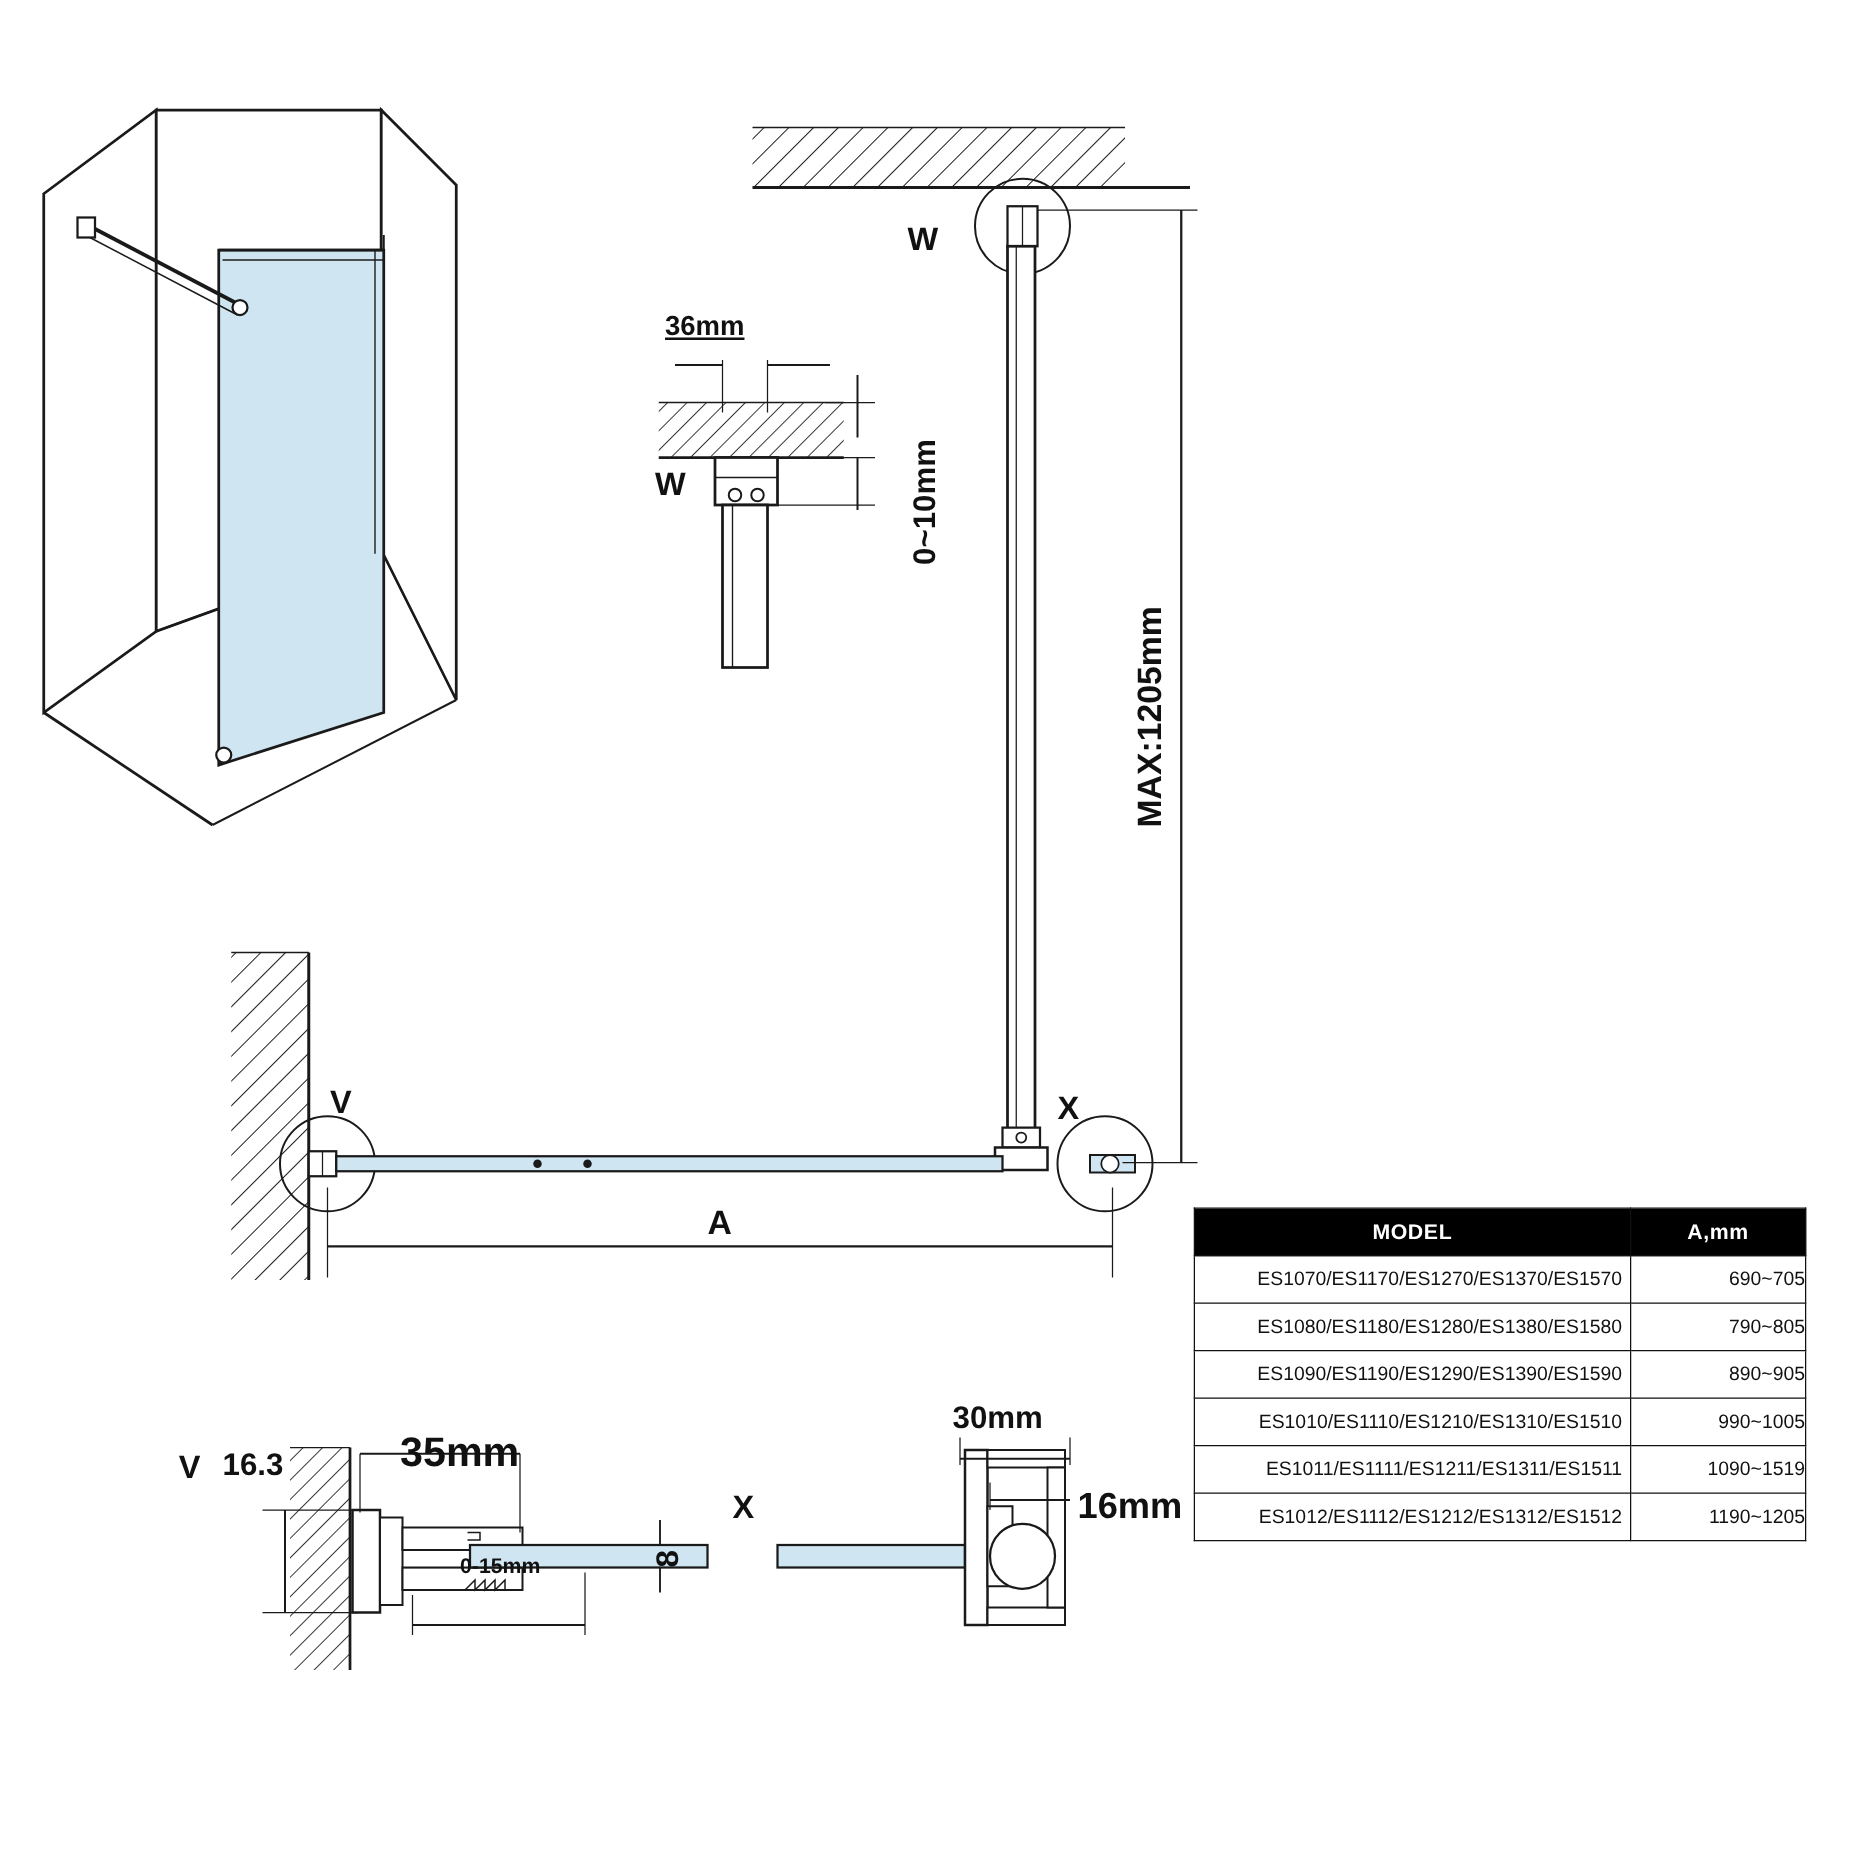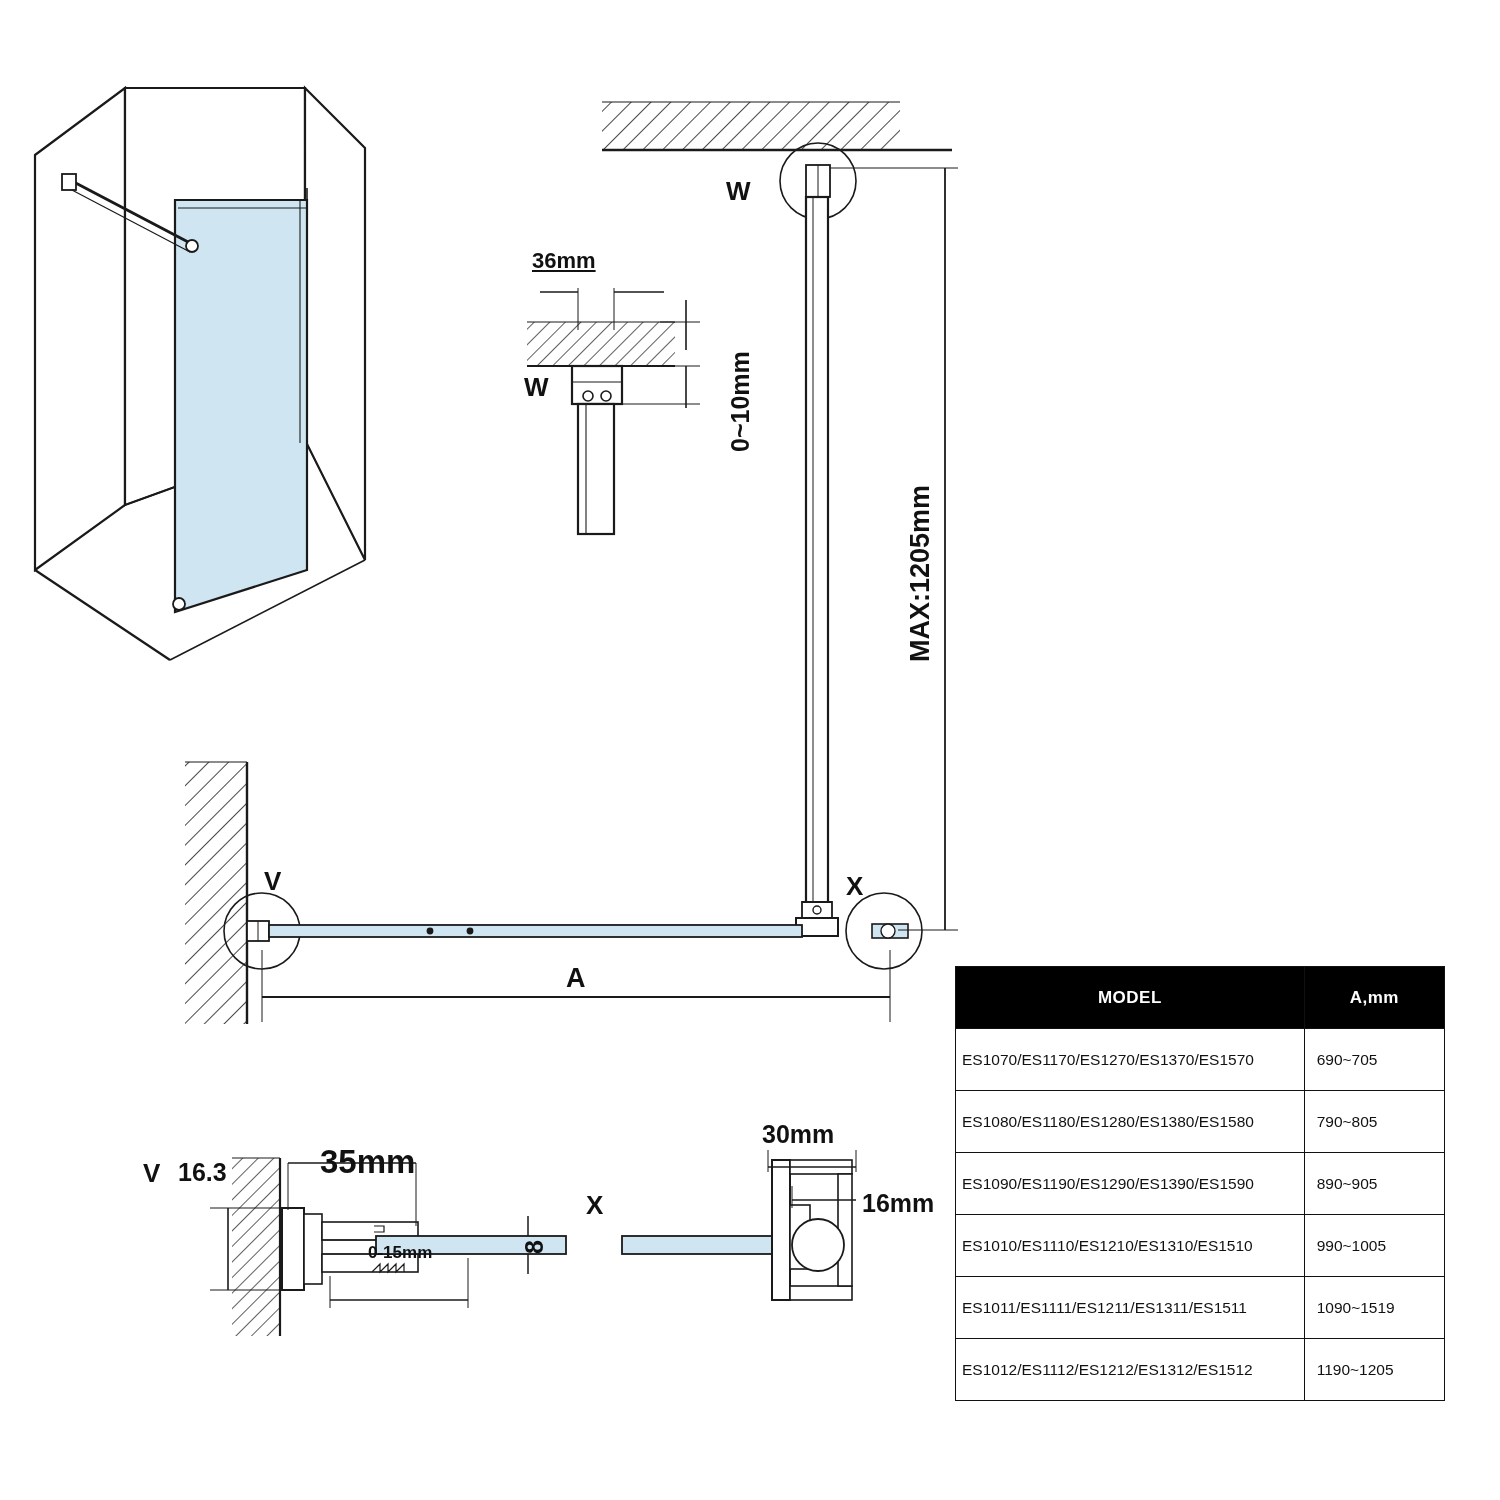--- a/index.html
+++ b/index.html
@@ -5,23 +5,23 @@
   html,body{margin:0;padding:0;background:#ffffff;}
   body{width:1500px;height:1500px;position:relative;font-family:"Liberation Sans",sans-serif;color:#000;}
   #stage{position:absolute;left:0;top:0;width:1500px;height:1500px;overflow:hidden;}
   svg.layer{position:absolute;left:0;top:0;width:1500px;height:1500px;}
   .lbl{position:absolute;font-family:"Liberation Sans",sans-serif;font-weight:bold;color:#111;white-space:nowrap;}
   .vert{transform:rotate(-90deg);transform-origin:left top;}
 
   
   #spec-table{position:absolute;left:955px;top:966px;width:490px;border-collapse:collapse;
     font-family:"Liberation Sans",sans-serif;}
-  #spec-table th, #spec-table td{border:1px solid #111;padding:12px;height:37px;vertical-align:middle;}
+  #spec-table th, #spec-table td{border:1px solid #111;padding:0;height:37px;vertical-align:middle;}
   #spec-table thead th{background:#000;color:#fff;font-size:17px;font-weight:bold;letter-spacing:.5px;}
-  #spec-table tbody td{font-size:15.5px;text-align:left;color:#111;font-weight:normal;}
+  #spec-table tbody td{font-size:15.5px;text-align:right;color:#111;font-weight:normal;}
   #spec-table tbody td.model{padding-left:6px;padding-right:6px;}
   .col-model{width:348px;}
   .col-a{width:140px;}
 </style>
 </head>
 <body>
 
 <div id="stage">
 
   <svg class="layer" viewBox="0 0 1500 1500">
@@ -216,21 +216,21 @@
   <div class="lbl" style="left:532px;top:248px;font-size:22px;text-decoration:underline;">36mm</div>
   <div class="lbl vert" style="left:726px;top:452px;font-size:25px;">0~10mm</div>
   <div class="lbl vert" style="left:905px;top:662px;font-size:27px;">MAX:1205mm</div>
   <div class="lbl" style="left:566px;top:963px;font-size:27px;">A</div>
 
   <div class="lbl" style="left:320px;top:1143px;font-size:33px;">35mm</div>
   <div class="lbl" style="left:178px;top:1158px;font-size:25px;">16.3</div>
   <div class="lbl" style="left:368px;top:1243px;font-size:17px;">0-15mm</div>
   <div class="lbl vert" style="left:520px;top:1254px;font-size:25px;">8</div>
   <div class="lbl" style="left:762px;top:1120px;font-size:25px;">30mm</div>
-  <div class="lbl" style="left:862px;top:1189px;font-size:25px;">16mm</div>
+  <div class="lbl" style="left:862px;top:1189px;font-size:29px;">16mm</div>
 
   <table id="spec-table">
     <colgroup>
         <col class="col-model">
         <col class="col-a">
       </colgroup>
     <thead>
       <tr>
         <th>MODEL</th>
         <th>A,mm</th>

